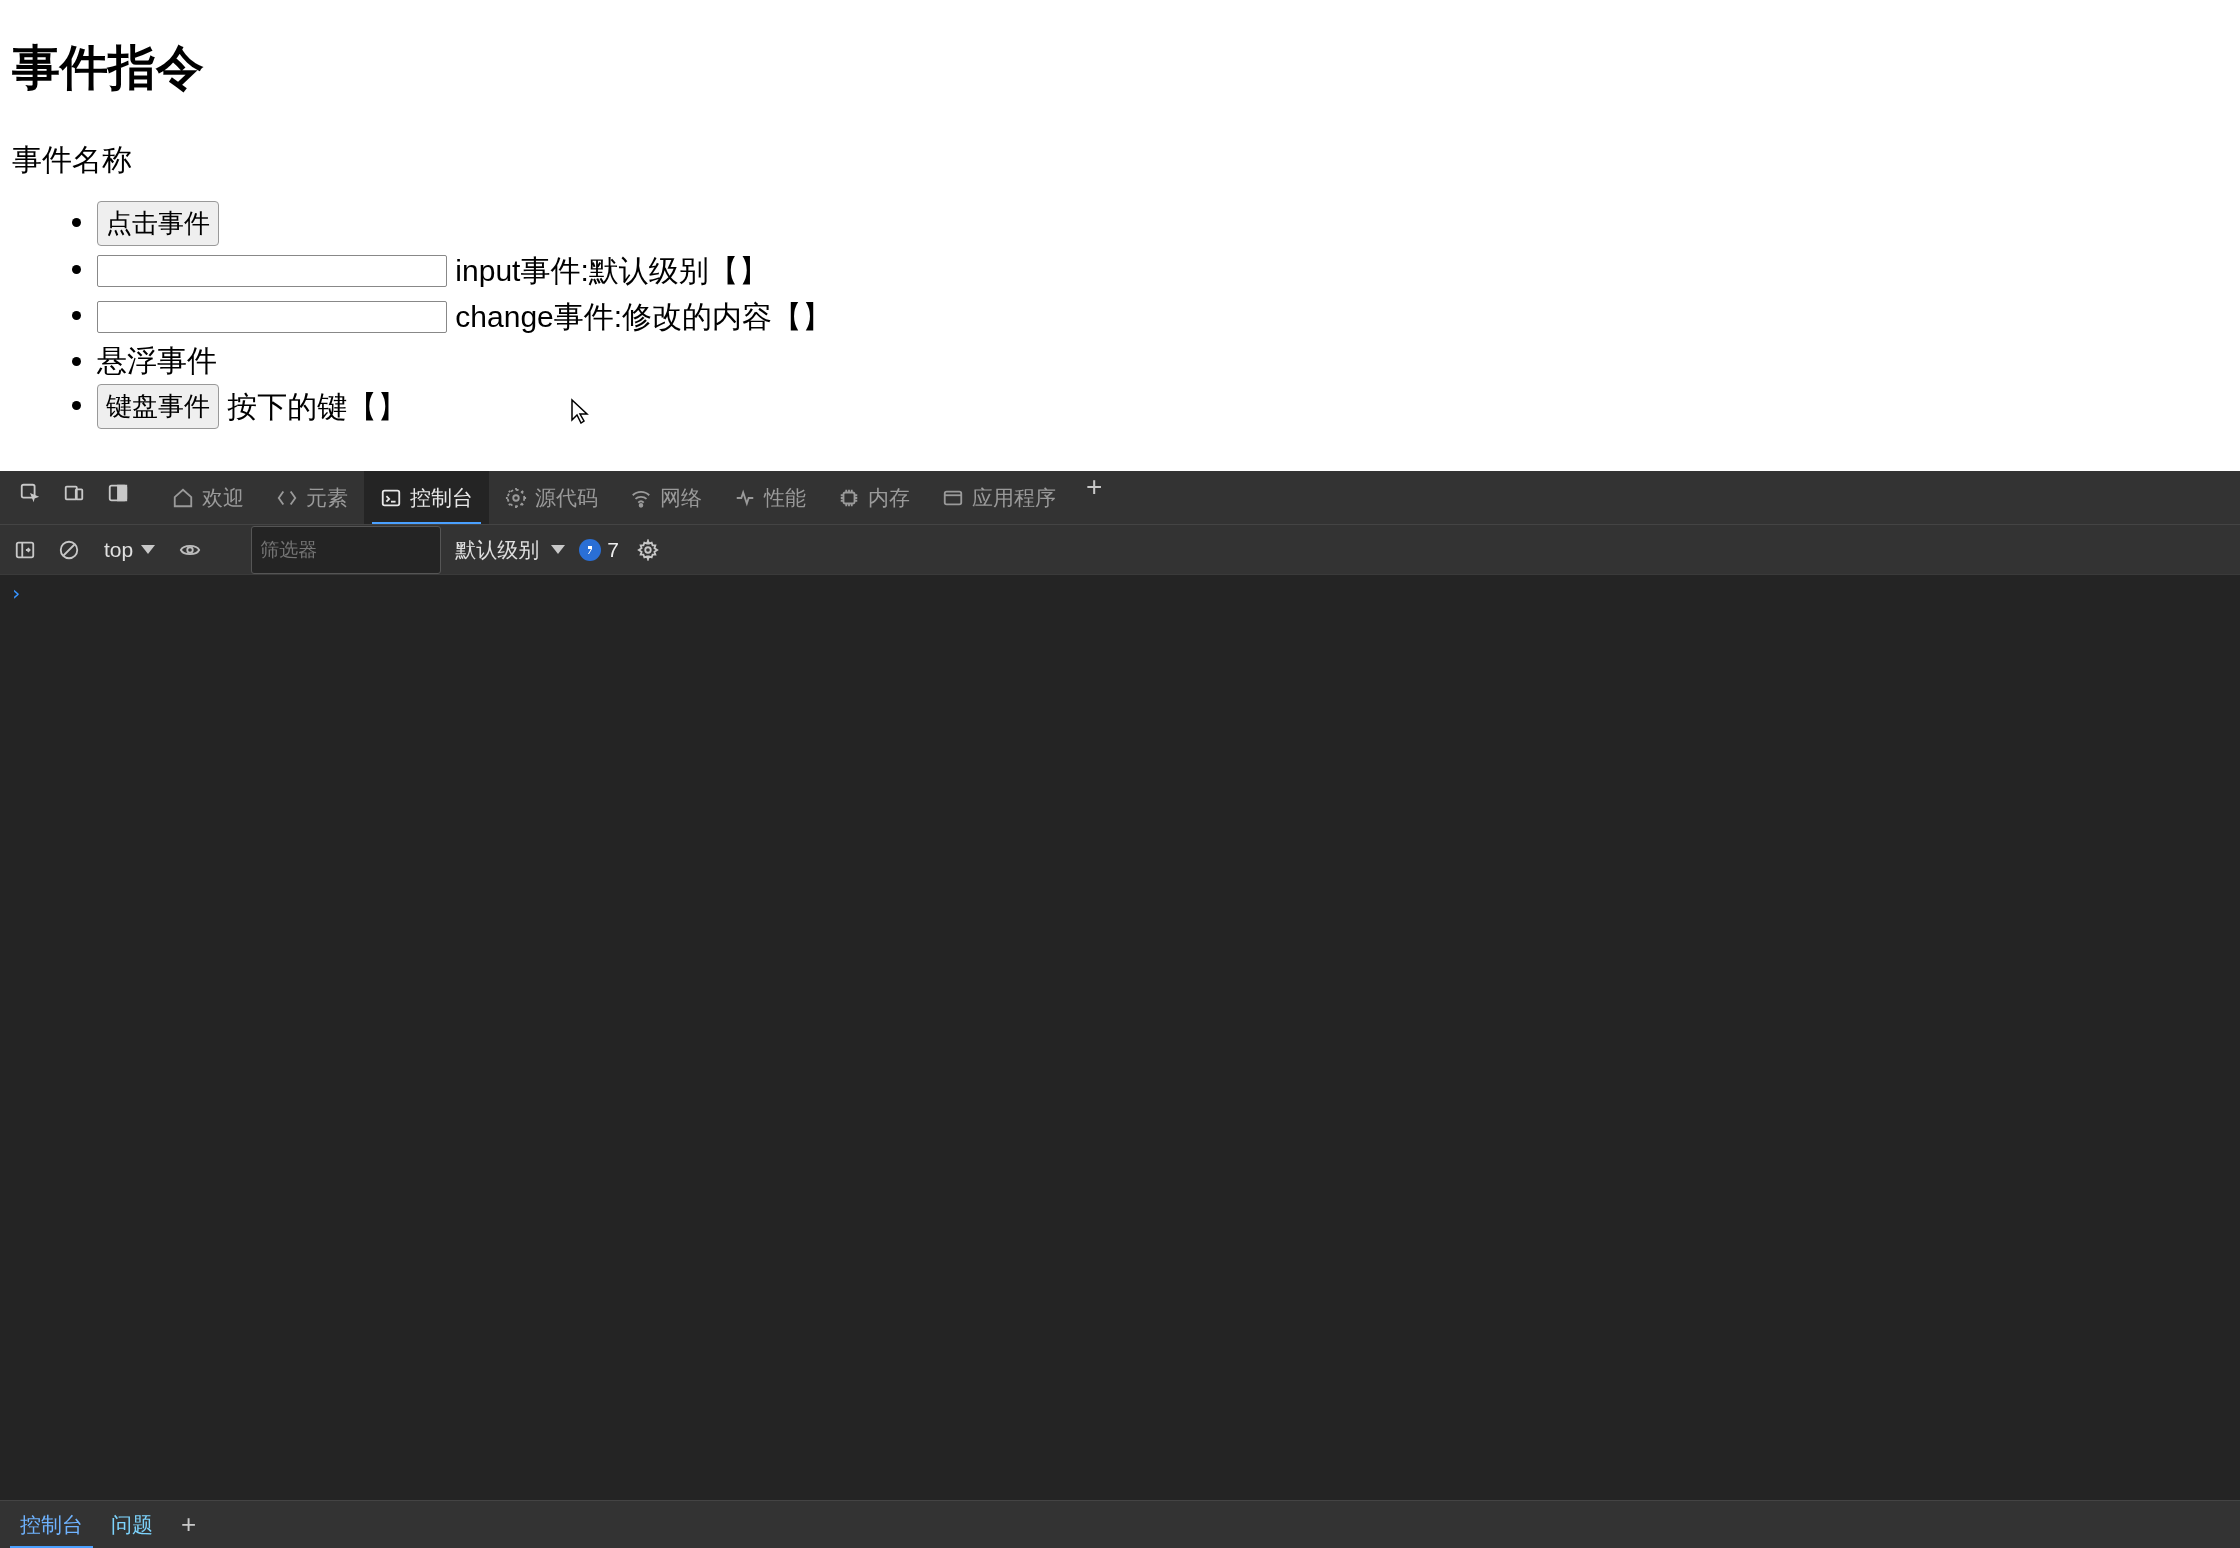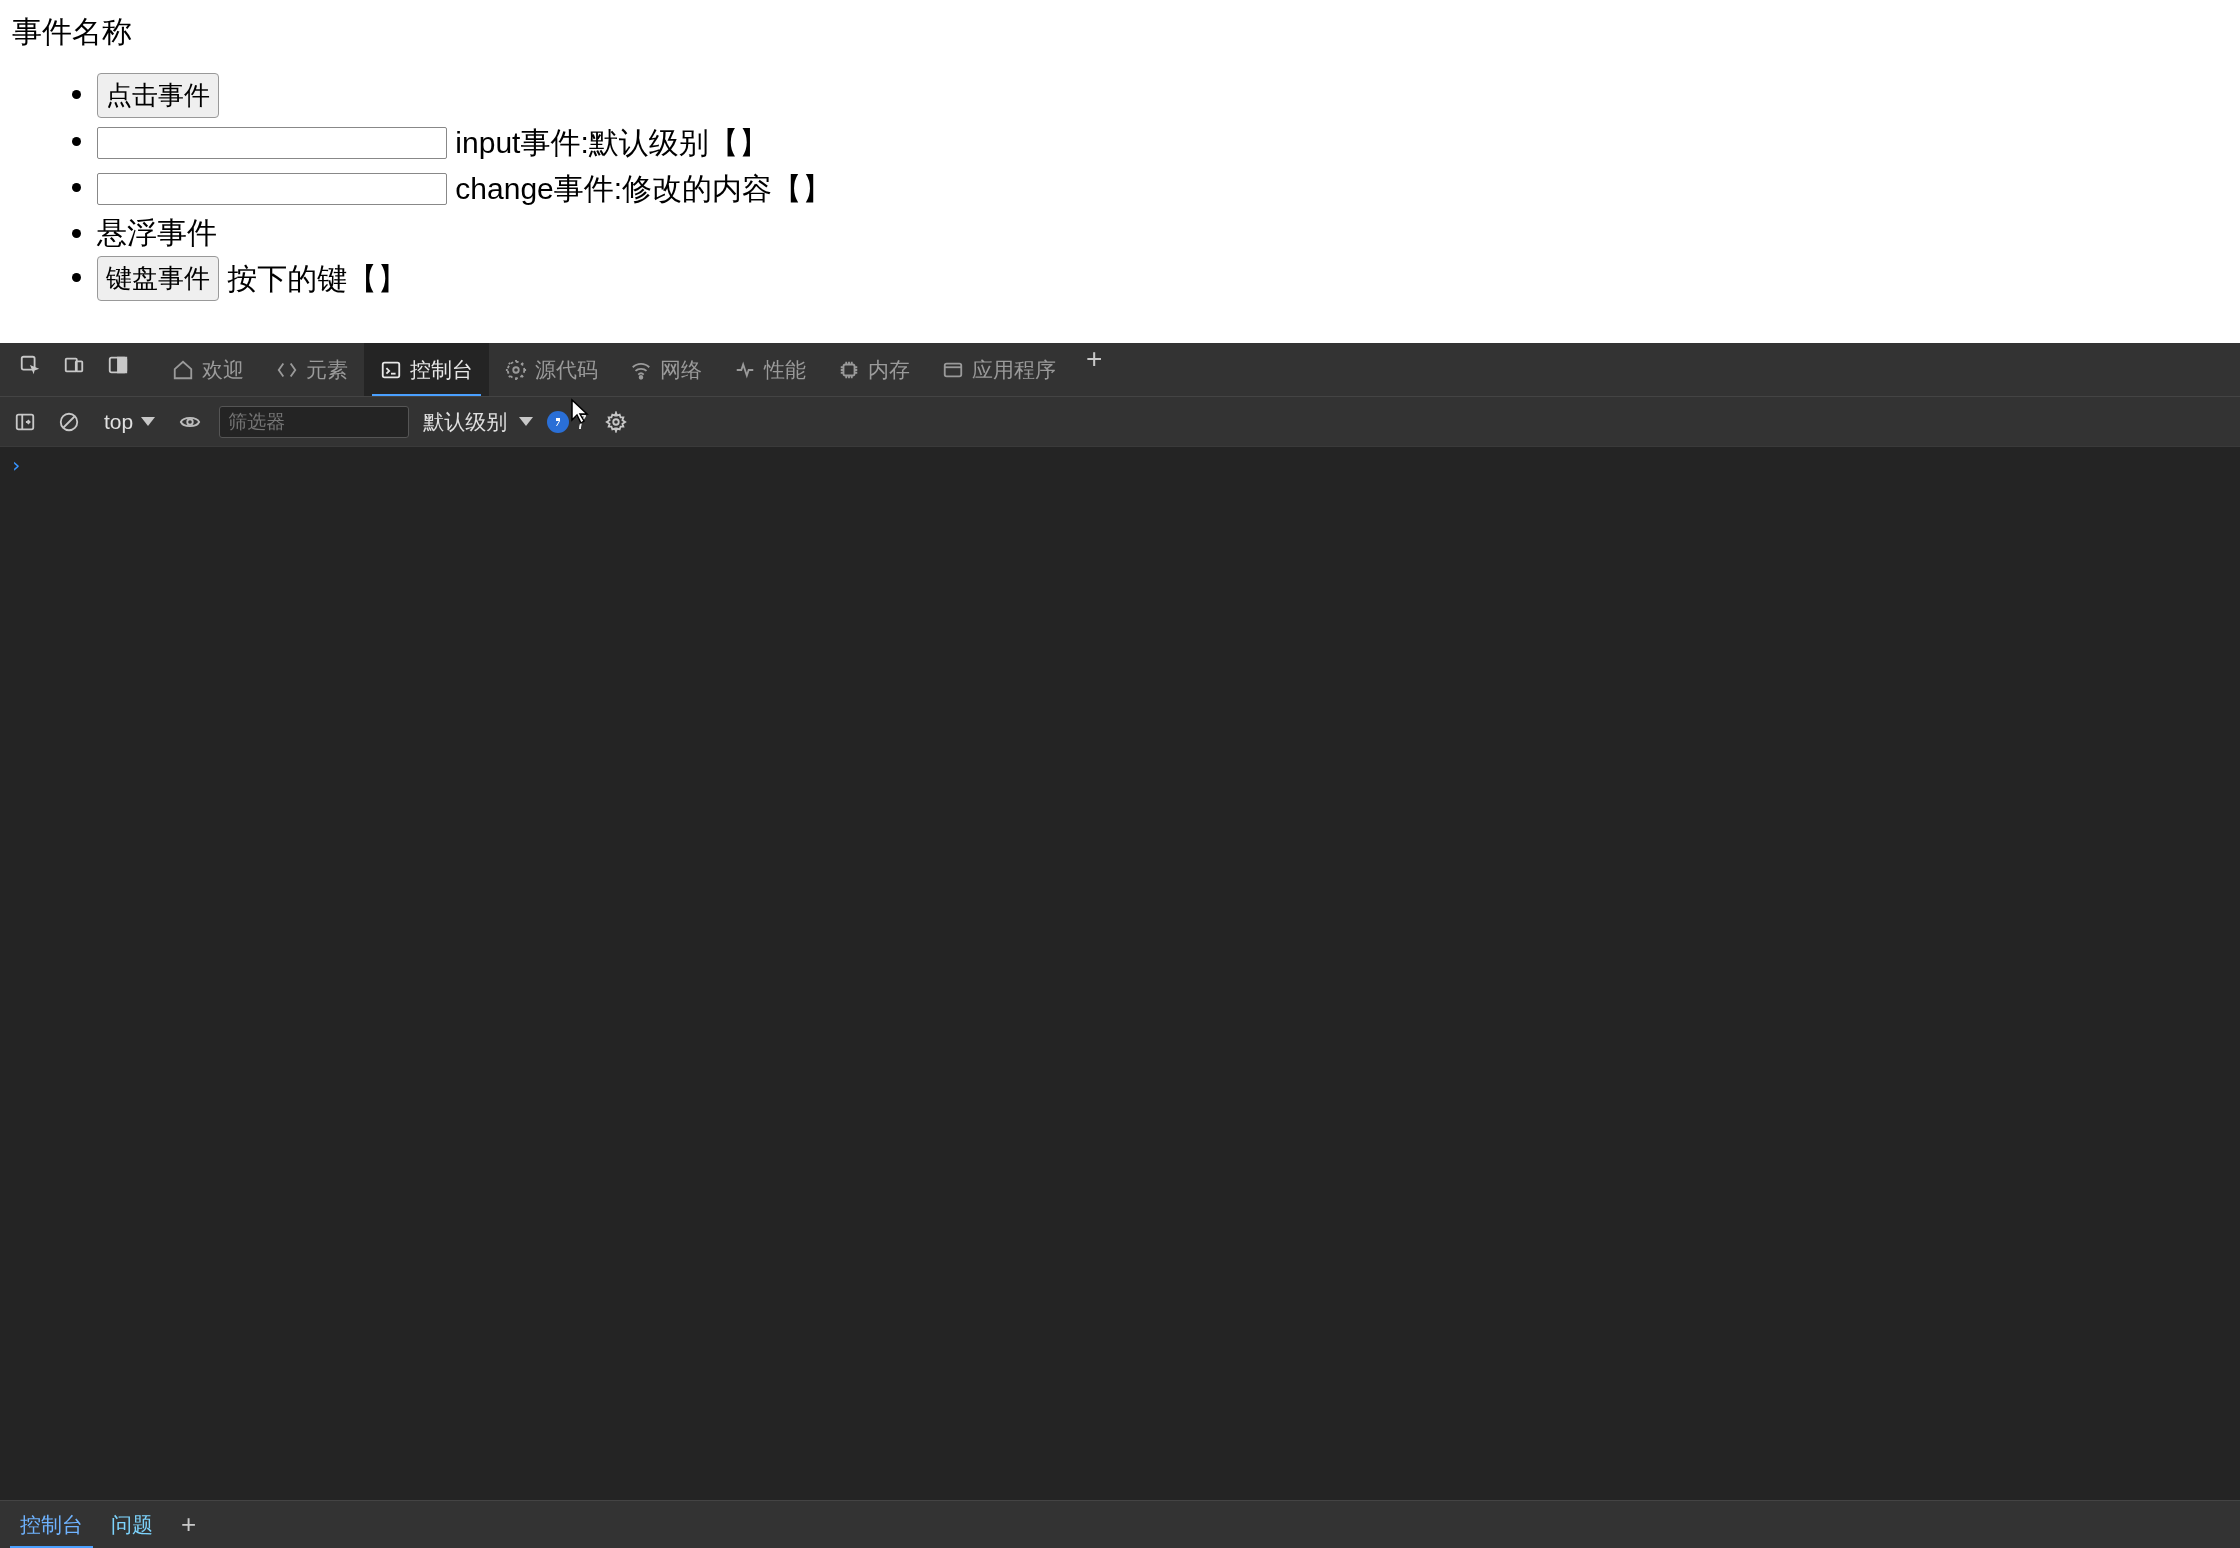--- a/index.html
+++ b/index.html
@@ -135,25 +135,26 @@
       gap: 8px;
       color: #e0e0e0;
       cursor: pointer;
       padding: 0 6px;
     }
     .devtools-toolbar .eye { color: #bdbdbd; }
     .devtools-toolbar input.filter {
       background: #242424;
       border: 1px solid #555;
       color: #ddd;
-      height: 32px;
+      height: 48px;
       width: 190px;
       padding: 0 8px;
       border-radius: 3px;
       font-size: 19px;
+      margin-left: 32px;
     }
     .devtools-toolbar .level-select {
       display: flex;
       align-items: center;
       gap: 12px;
       color: #e0e0e0;
       cursor: pointer;
     }
     .devtools-toolbar .badge {
       display: flex;
@@ -235,20 +236,21 @@
       width: 0; height: 0;
       border-left: 7px solid transparent;
       border-right: 7px solid transparent;
       border-top: 9px solid #c8c8c8;
     }
   </style>
 </head>
 <body>
 
 <div class="page-content">
+  <h2>事件指令</h2>
   <div class="event-name">事件名称</div>
   <ul>
     <li>
       <button>点击事件</button>
     </li>
     <li>
       <input type="text" style="">
       <span class="inline-text">input事件:默认级别【】</span>
     </li>
     <li>

